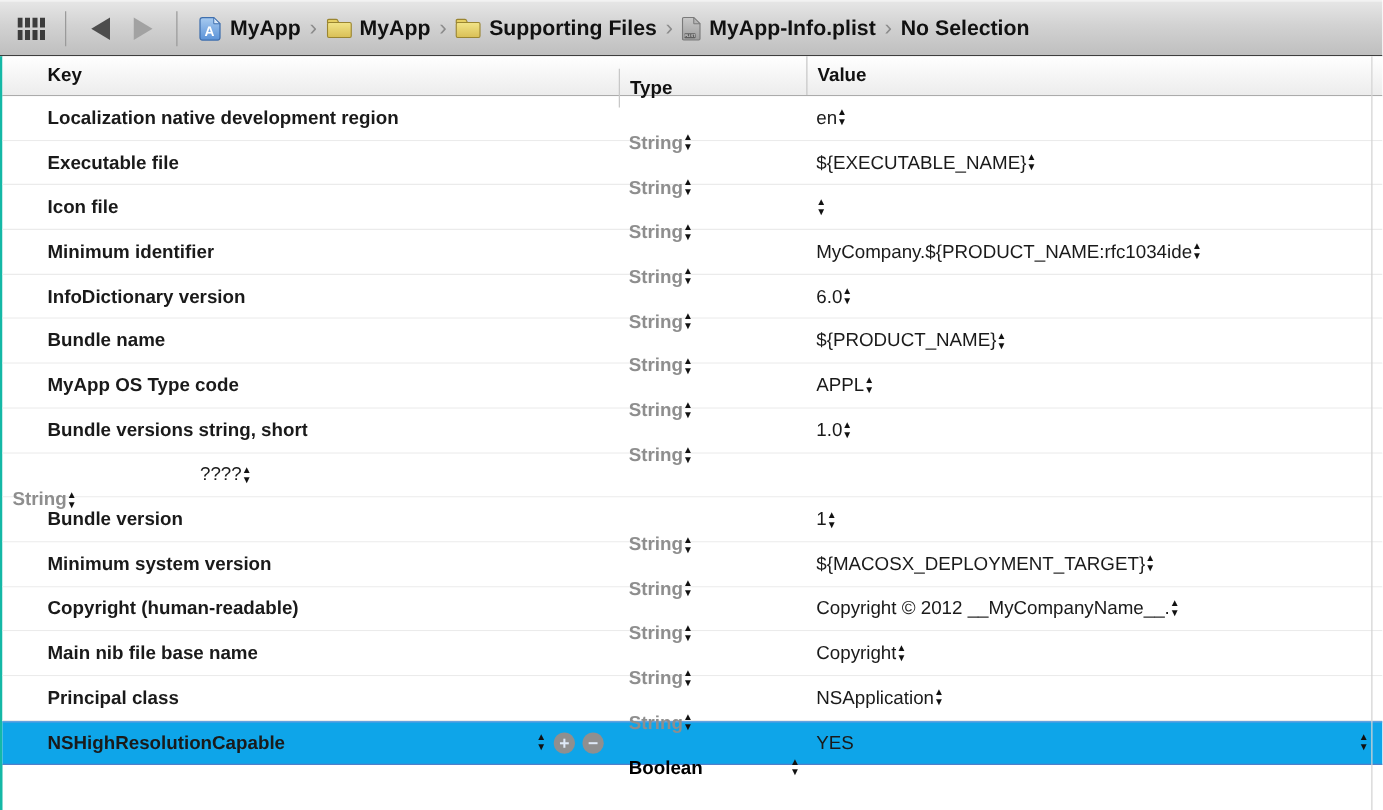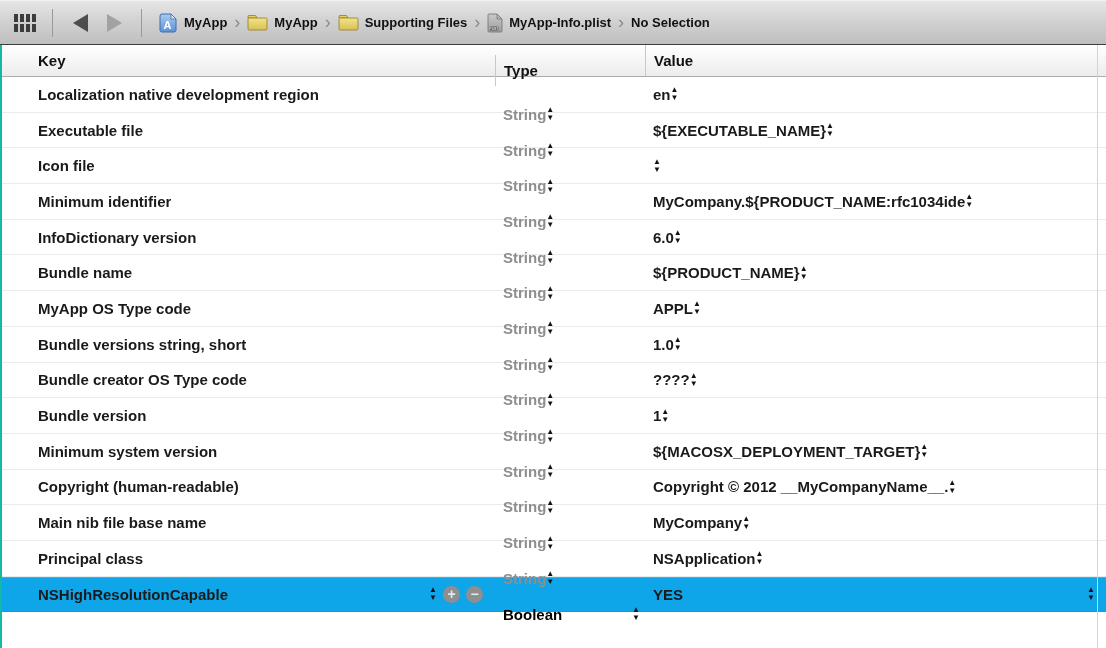--- a/index.html
+++ b/index.html
@@ -20,21 +20,21 @@
     align-items: center;
     padding: 0 10px 0 12px;
   }
   .grid-btn { width: 30px; height: 20px; display: flex; align-items: center; justify-content: center; cursor: pointer; }
   .tb-sep { width: 1px; height: 28px; background: #9a9a9a; margin: 0 10px; }
   .nav-btn { width: 34px; height: 28px; display: flex; align-items: center; justify-content: center; cursor: pointer; }
   .tri-left { width: 0; height: 0; border-top: 9px solid transparent; border-bottom: 9px solid transparent; border-right: 15px solid #4d4d4d; }
   .tri-right { width: 0; height: 0; border-top: 9px solid transparent; border-bottom: 9px solid transparent; border-left: 15px solid #a2a2a2; }
   .breadcrumb { display: flex; align-items: center; margin-left: 6px; white-space: nowrap; overflow: hidden; }
   .crumb { display: flex; align-items: center; gap: 6px; cursor: pointer; }
-  .crumb-label { font-size: 13px; font-weight: bold; color: #111; }
+  .crumb-label { font-size: 17px; font-weight: bold; color: #111; }
   .crumb-chevron { font-size: 18px; color: #8b8b8b; margin: 0 7px; font-weight: normal; }
   .crumb-icon { display: inline-flex; }
 
   
   .content { height: 606px; border-left: 2px solid #14b8a6; position: relative; }
   .right-edge { position: absolute; top: 0; bottom: 0; right: 8px; width: 1px; background: #d4d4d4; }
 
   .thead {
     height: 32px;
     background: linear-gradient(#ffffff, #ececec);
@@ -54,21 +54,21 @@
     height: 35.7px;
     display: flex;
     align-items: stretch;
     border-bottom: 1px solid #ebebeb;
     font-size: 15px;
     background: #ffffff;
   }
   .cell-text { white-space: nowrap; overflow: hidden; }
   .key-text   { font-weight: bold; color: #1a1a1a; }
   .type-text  { color: #8e8e8e; font-weight: bold; }
-  .value-text { font-weight: bold; color: #1a1a1a; }
+  .value-text { font-weight: normal; color: #1a1a1a; }
 
   
   .trow.selected {
     background: #0ea5e9;
     border-top: 1px solid #699ade;
     border-bottom: 1px solid #4f80cb;
   }
   .trow.selected .type-text { color: #000; font-weight: bold; }
 
   .row-controls { display: none; margin-left: auto; align-items: center; gap: 6px; padding-right: 12px; }
@@ -351,24 +351,20 @@
     </div>
     <div class="c-value">
       <span class="cell-text value-text">1.0</span>
       <span class="stepper sel-only">
         <span>▲</span>
         <span>▼</span>
       </span>
     </div>
   </div>
         <div class="trow">
-    <div class="c-key">
-      <span class="cell-text key-text">Bundle creator OS Type code</span>
-
-    </div>
     <div class="c-type">
       <span class="cell-text type-text">String</span>
       <span class="stepper sel-only">
         <span>▲</span>
         <span>▼</span>
       </span>
     </div>
     <div class="c-value">
       <span class="cell-text value-text">????</span>
       <span class="stepper sel-only">
@@ -443,21 +439,21 @@
 
     </div>
     <div class="c-type">
       <span class="cell-text type-text">String</span>
       <span class="stepper sel-only">
         <span>▲</span>
         <span>▼</span>
       </span>
     </div>
     <div class="c-value">
-      <span class="cell-text value-text">MyCompany</span>
+      <span class="cell-text value-text">Copyright</span>
       <span class="stepper sel-only">
         <span>▲</span>
         <span>▼</span>
       </span>
     </div>
   </div>
         <div class="trow">
     <div class="c-key">
       <span class="cell-text key-text">Principal class</span>
 

